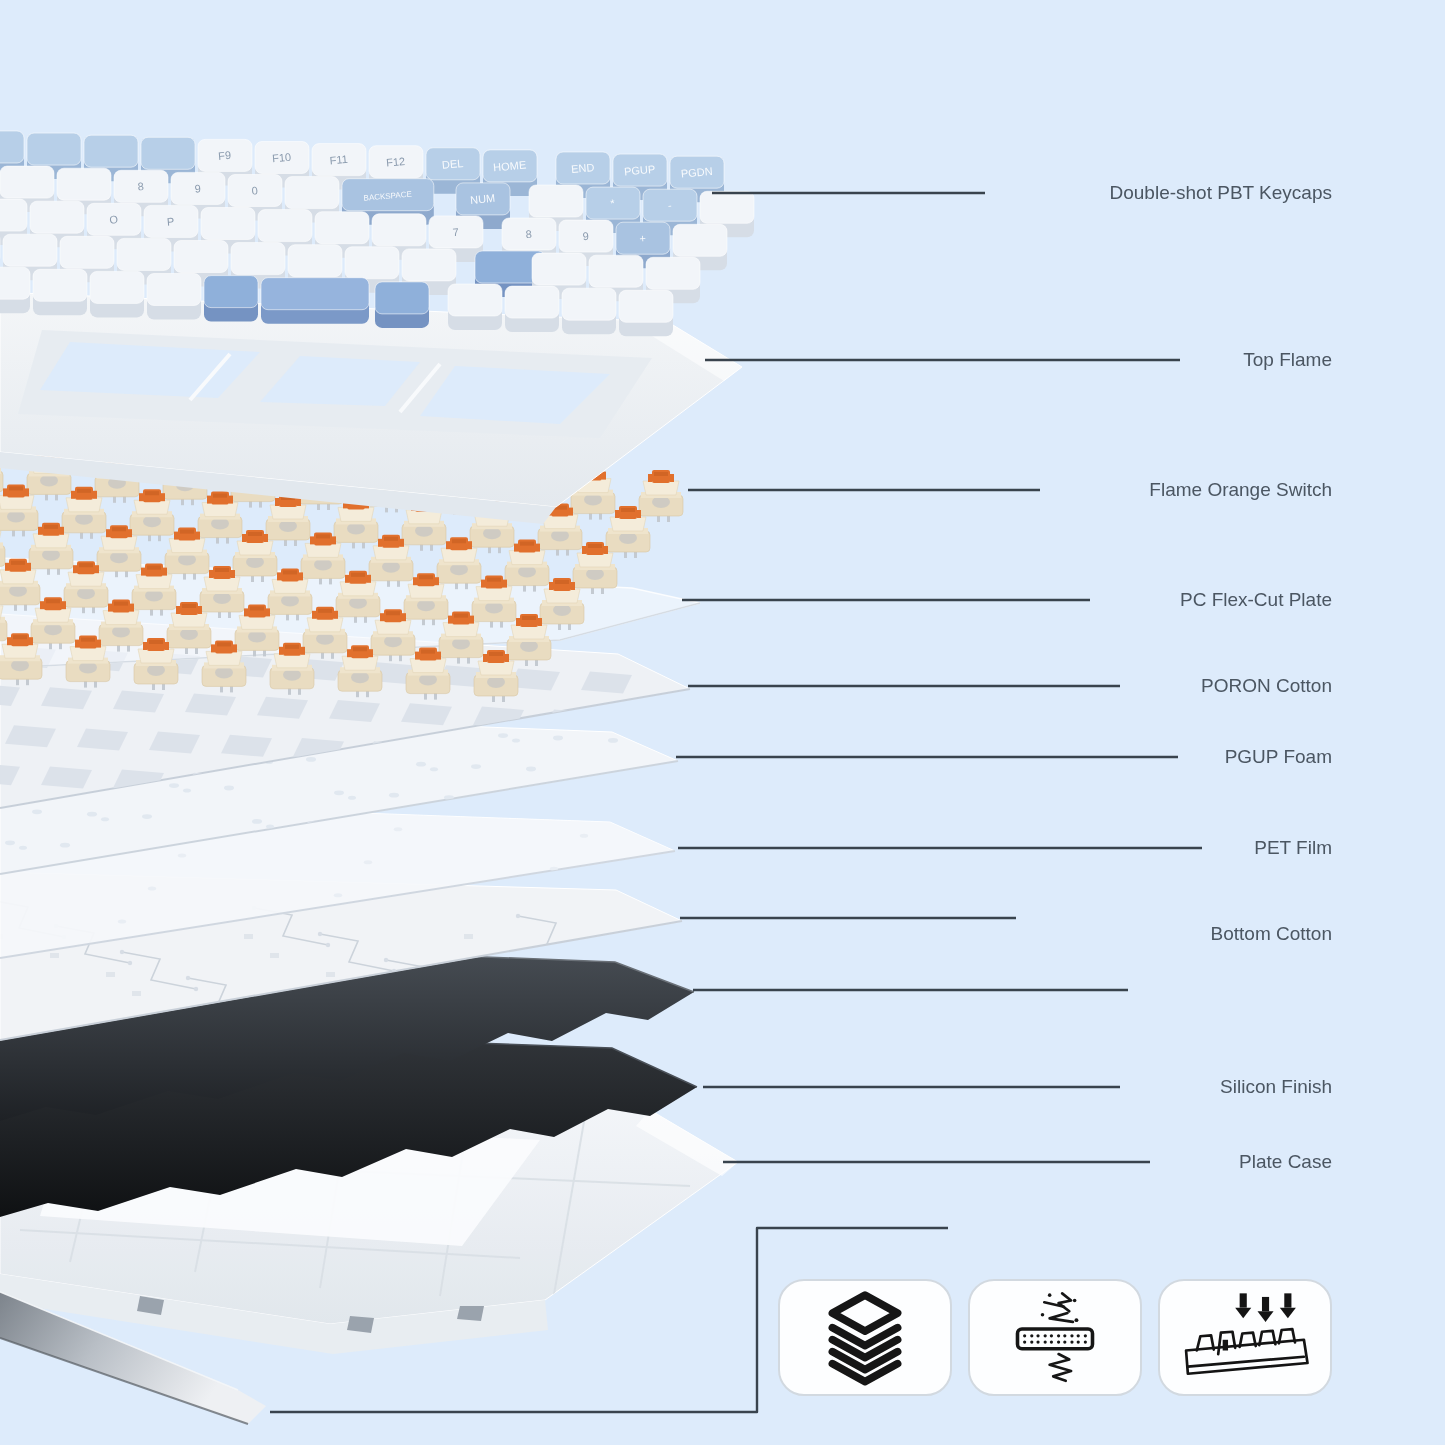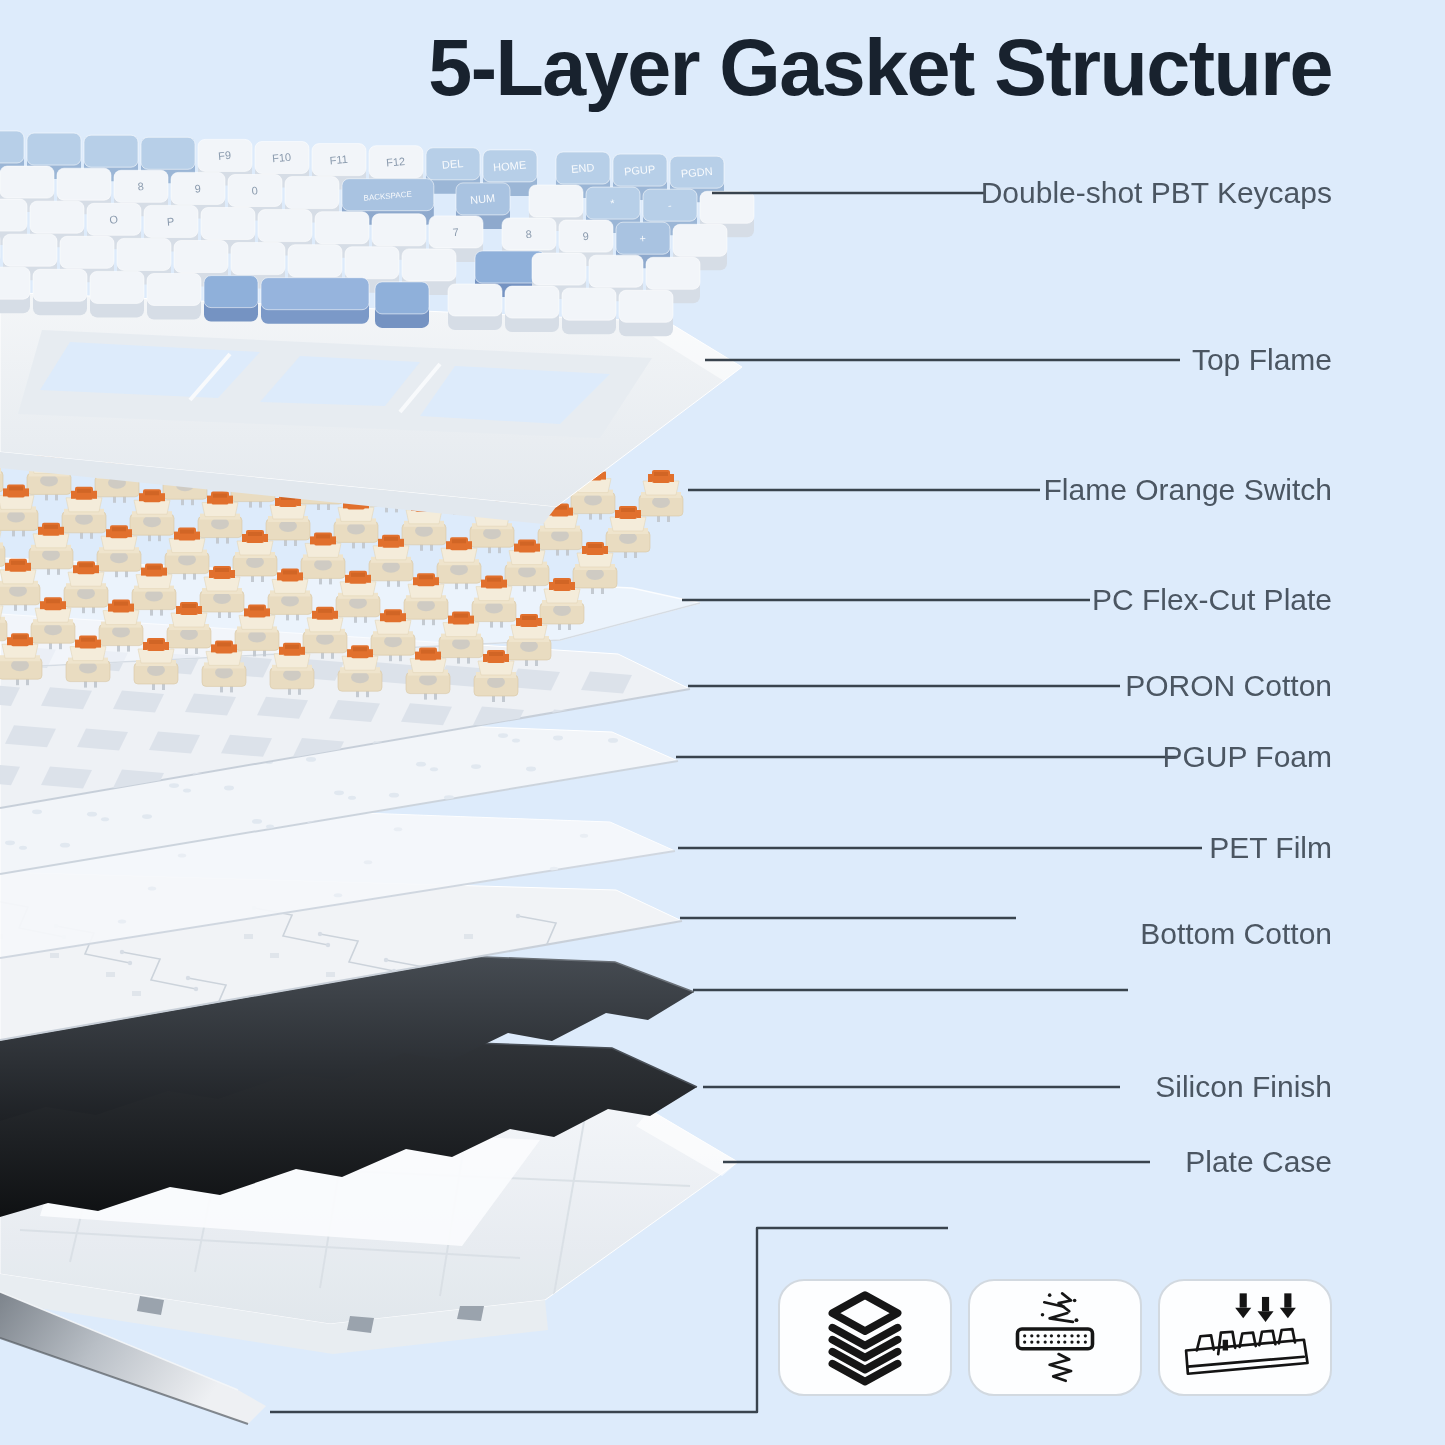--- a/index.html
+++ b/index.html
@@ -2,33 +2,32 @@
 <html><head>
 <meta charset="utf-8">
 <style>
   html,body{margin:0;padding:0;background:#ddebfb;}
   .canvas{position:relative;width:1445px;height:1445px;overflow:hidden;
           background:#ddebfb;font-family:"Liberation Sans",sans-serif;}
   .title{position:absolute;top:22px;right:113px;margin:0;
          font-size:79px;font-weight:700;letter-spacing:-1.5px;
          color:#18222e;white-space:nowrap;}
   .diagram{position:absolute;left:0;top:0;width:1445px;height:1445px;}
-  .callout{position:absolute;right:113px;font-size:30px;line-height:34px;
+  .callout{position:absolute;right:113px;font-size:19px;line-height:34px;
            color:#4b5662;white-space:nowrap;text-align:center;}
   .icon-row{position:absolute;left:778px;top:1279px;display:flex;gap:16px;}
   .icon-box{width:174px;height:117px;background:#fdfeff;
             border:2px solid #d2d9e0;border-radius:26px;box-sizing:border-box;
             display:flex;align-items:center;justify-content:center;}
 </style>
 </head>
 <body>
 
 <div class="canvas">
 
-  <h1 class="title">5-Layer Gasket Structure</h1>
 
   <svg class="diagram" viewBox="0 0 1445 1445">
     <defs>
       <linearGradient id="gradSteel" x1="0" y1="0" x2="1" y2="0.35">
         <stop offset="0" stop-color="#7d848c"></stop>
           <stop offset="0.45" stop-color="#b9bfc6"></stop>
         <stop offset="0.95" stop-color="#eef0f3"></stop>
       </linearGradient>
       <linearGradient id="gradCase" x1="0" y1="0" x2="0" y2="1">
         <stop offset="0" stop-color="#f6f8fa"></stop>

